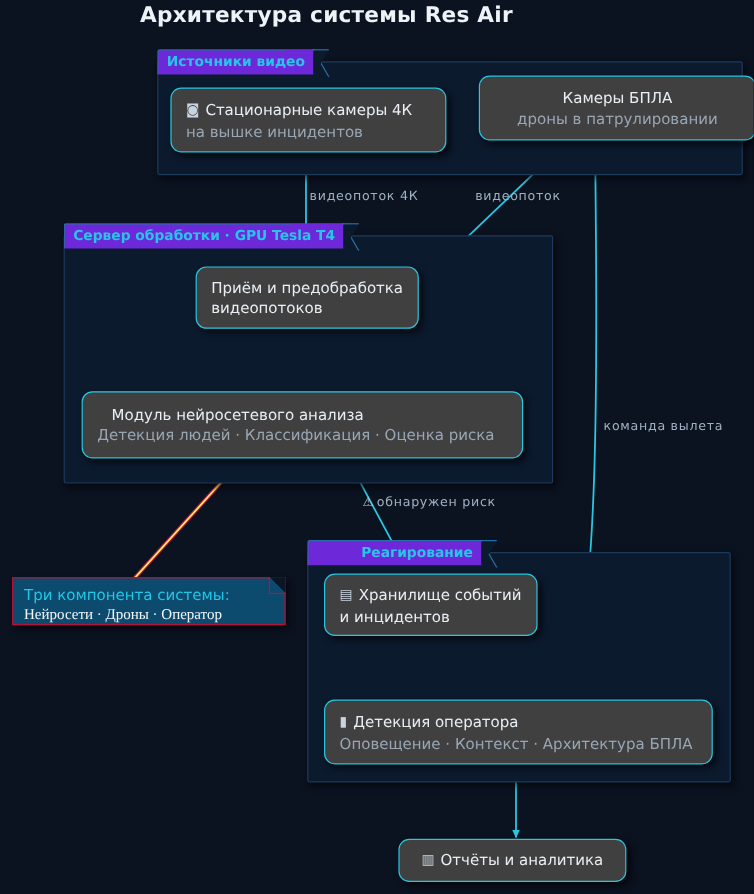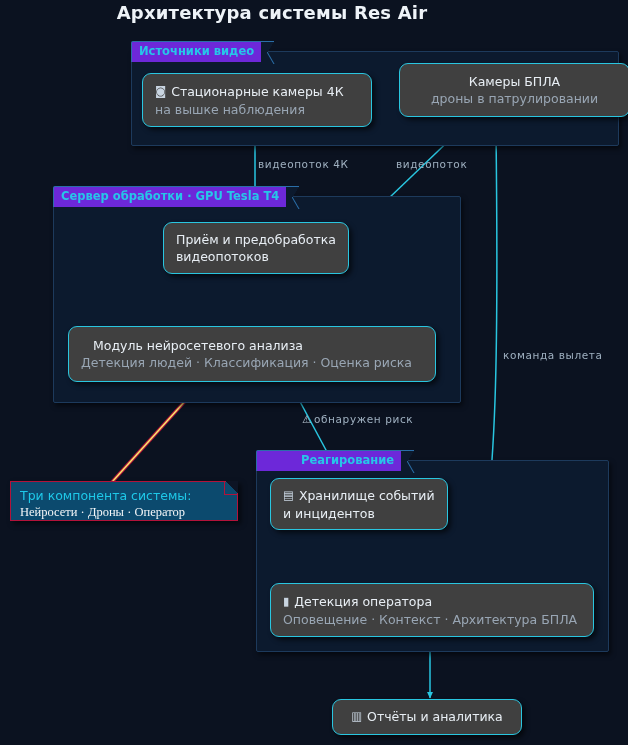--- a/index.html
+++ b/index.html
@@ -213,21 +213,21 @@
     <span>Источники видео</span>
     <span class="tabslash">
         <i></i>
       </span>
   </div>
 
   <div class="node" style="left:142px; top:73px; width:230px; height:54px;">
     <div class="ln1">
       <span class="ico">◙</span><span>Стационарные камеры 4К</span>
     </div>
-    <div class="ln2">на вышке наблюдения</div>
+    <div class="ln2">на вышке инцидентов</div>
   </div>
 
   <div class="node center" style="left:399px; top:63px; width:231px; height:54px;">
     <div class="ln1">Камеры БПЛА</div>
     <div class="ln2">дроны в патрулировании</div>
   </div>
 
   <div class="group" style="left:53px; top:196px; width:408px; height:207px;"></div>
   <div class="group-tab" style="left:53px; top:186px;">
     <span>Сервер обработки · GPU Tesla T4</span>

